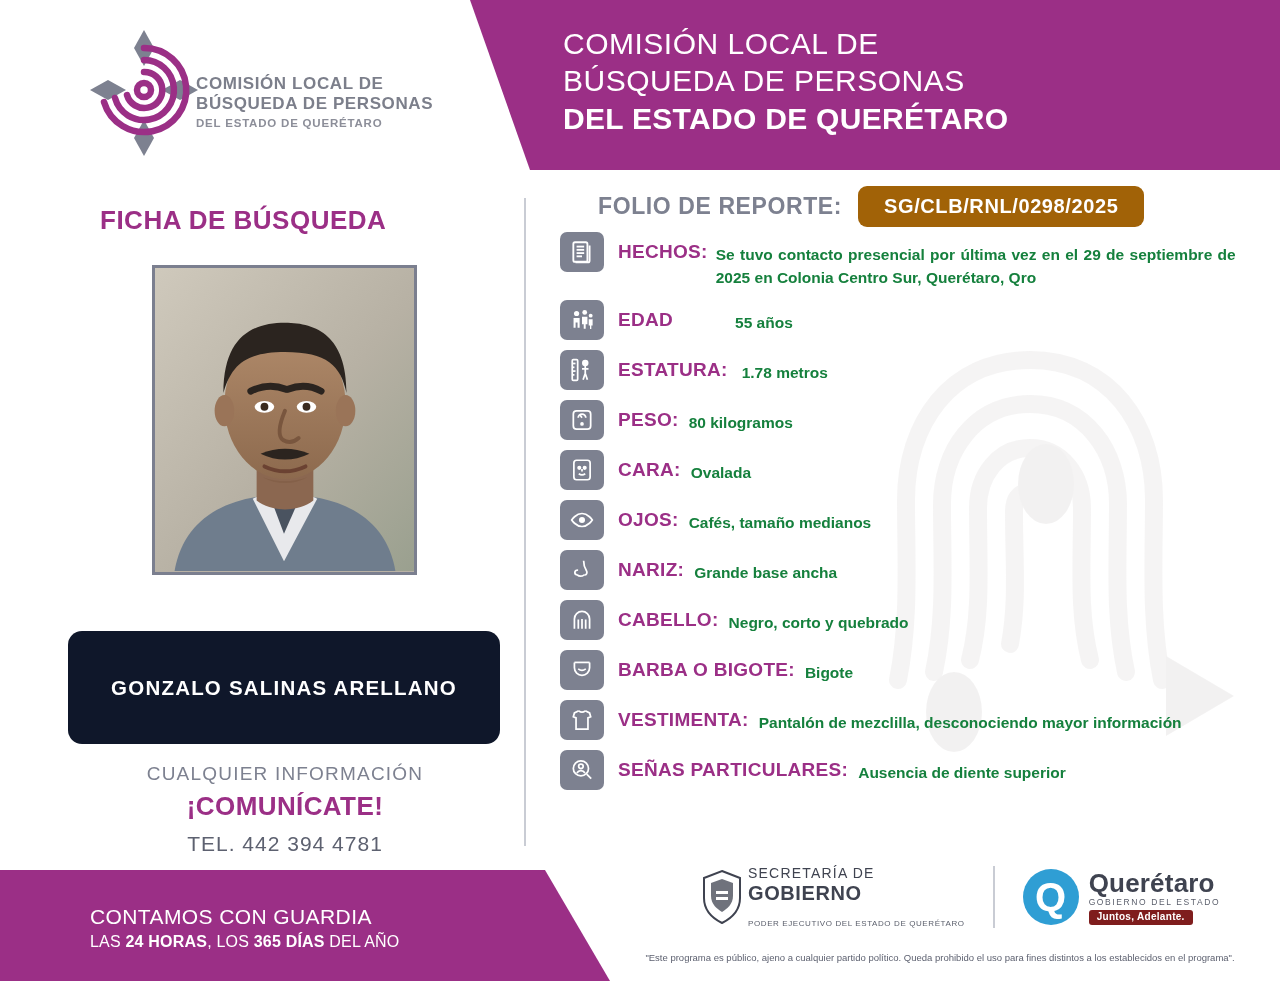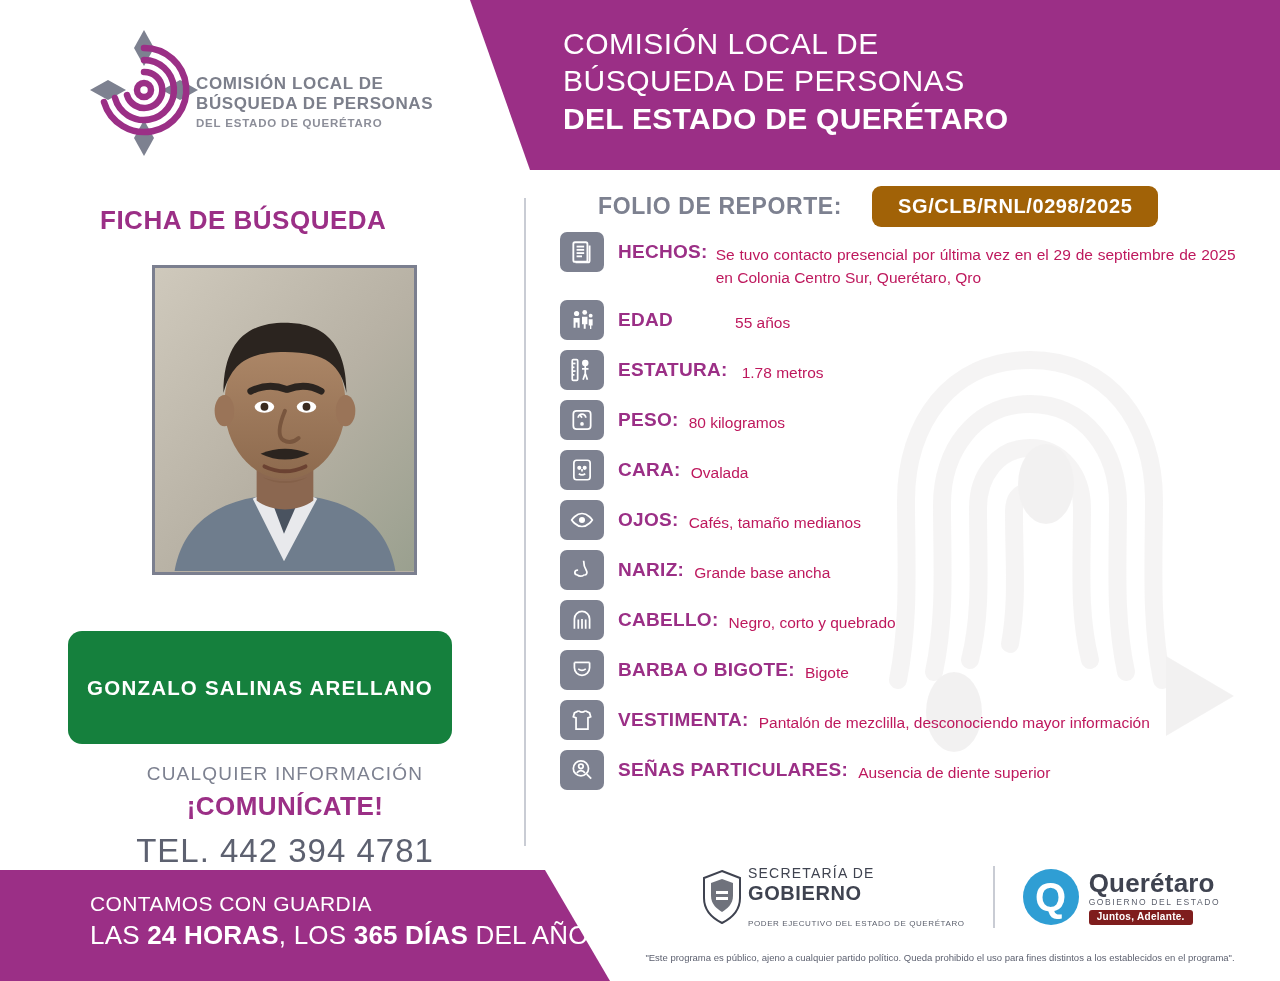--- a/index.html
+++ b/index.html
@@ -59,48 +59,48 @@
   }
   .photo-frame {
     position: absolute; left: 152px; top: 265px;
     width: 265px; height: 310px;
     border: 3px solid #7b7f8f; background: #b9b2a6;
     overflow: hidden;
   }
   .photo-inner { position: absolute; inset: 0; }
   .name-plate {
     position: absolute; left: 68px; top: 631px;
-    width: 384px; height: 113px;
-    background: #15803d; border-radius: 14px;
+    width: 432px; height: 113px;
+    background: #0f172a; border-radius: 14px;
     display: flex; align-items: center; justify-content: center;
   }
   .name-plate span {
     color: #fff; font-size: 20.5px; font-weight: 700; letter-spacing: 1.2px; text-align:center;
   }
   .contact-1 {
     position: absolute; left: 0; top: 763px; width: 570px; text-align: center;
     font-size: 19px; color: #7d8190; letter-spacing: 1.2px; font-weight: 400;
   }
   .contact-2 {
     position: absolute; left: 0; top: 791px; width: 570px; text-align: center;
     font-size: 26px; color: #9b2f86; font-weight: 700; letter-spacing: 0.4px;
   }
   .contact-tel {
     position: absolute; left: 0; top: 832px; width: 570px; text-align: center;
-    font-size: 33px; color: #5d6170; font-weight: 400; letter-spacing: 1px;
+    font-size: 21px; color: #5d6170; font-weight: 400; letter-spacing: 1px;
   }
 
   
   .v-divider {
     position: absolute; left: 524px; top: 198px; width: 2px; height: 648px;
     background: #c9ccd4;
   }
 
   
-  .folio-row { position: absolute; left: 598px; top: 186px; display: flex; align-items: center; gap: 30px; }
+  .folio-row { position: absolute; left: 598px; top: 186px; display: flex; align-items: center; gap: 16px; }
   .folio-label { font-size: 23px; color: #7d8190; font-weight: 700; letter-spacing: 0.6px; }
   .folio-chip {
     background: #a16207; color: #fff; border-radius: 9px;
     padding: 9px 26px; font-size: 20px; font-weight: 700; letter-spacing: 0.6px;
   }
 
   
   .details { position: absolute; left: 560px; top: 232px; width: 710px; }
   .row { display: flex; align-items: flex-start; margin-bottom: 10px; }
   .icon-box {
@@ -108,39 +108,39 @@
     background: #7d8190; border-radius: 7px;
     display: flex; align-items: center; justify-content: center;
     margin-right: 14px;
   }
   .icon-box svg { width: 26px; height: 26px; display: block; }
   .row-label {
     color: #9b2f86; font-weight: 700; font-size: 19px; letter-spacing: 0.3px;
     white-space: nowrap; padding-top: 9px;
   }
   .row-value {
-    color: #be185d; font-size: 15.5px; font-weight: 400; padding-top: 11px;
+    color: #15803d; font-size: 15.5px; font-weight: 700; padding-top: 11px;
     margin-left: 10px; line-height: 1.5;
   }
   .row-value.justified { text-align: justify; }
   .row.hechos .row-value { margin-left: 8px; max-width: 520px; }
   .row.edad .row-value { margin-left: 62px; }
   .row.estatura .row-value { margin-left: 14px; }
 
   
   .bottom-band {
     position: absolute; left: 0; bottom: 0; width: 610px; height: 111px;
     background: #9b2f86;
     clip-path: polygon(0 0, 545px 0, 610px 111px, 0 111px);
   }
   .bottom-text {
     position: absolute; left: 90px; bottom: 28px; color: #fff; line-height: 1.35;
   }
   .bottom-text .b1 { font-size: 21px; letter-spacing: 0.4px; }
-  .bottom-text .b2 { font-size: 26px; letter-spacing: 0.2px; }
+  .bottom-text .b2 { font-size: 16px; letter-spacing: 0.2px; }
   .bottom-text .b2 b { font-weight: 700; }
 
   
   .footer-logos {
     position: absolute; left: 700px; bottom: 52px; display: flex; align-items: center; gap: 0;
   }
   .sec-gob { display: flex; align-items: center; gap: 4px; }
   .sec-gob-shield { width: 44px; height: 56px; }
   .sec-gob-text { color: #3f4350; line-height: 1.12; }
   .sec-gob-text .s1 { font-size: 14px; letter-spacing: 1.2px; }

